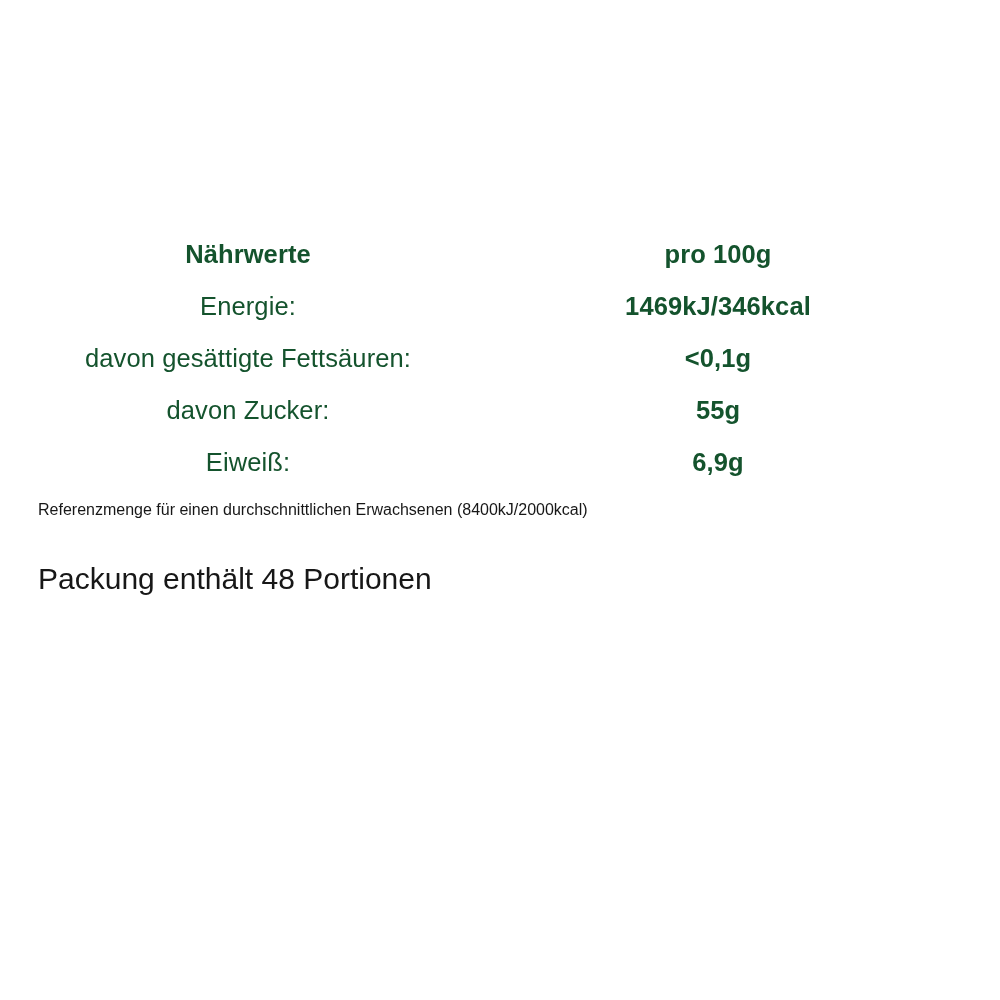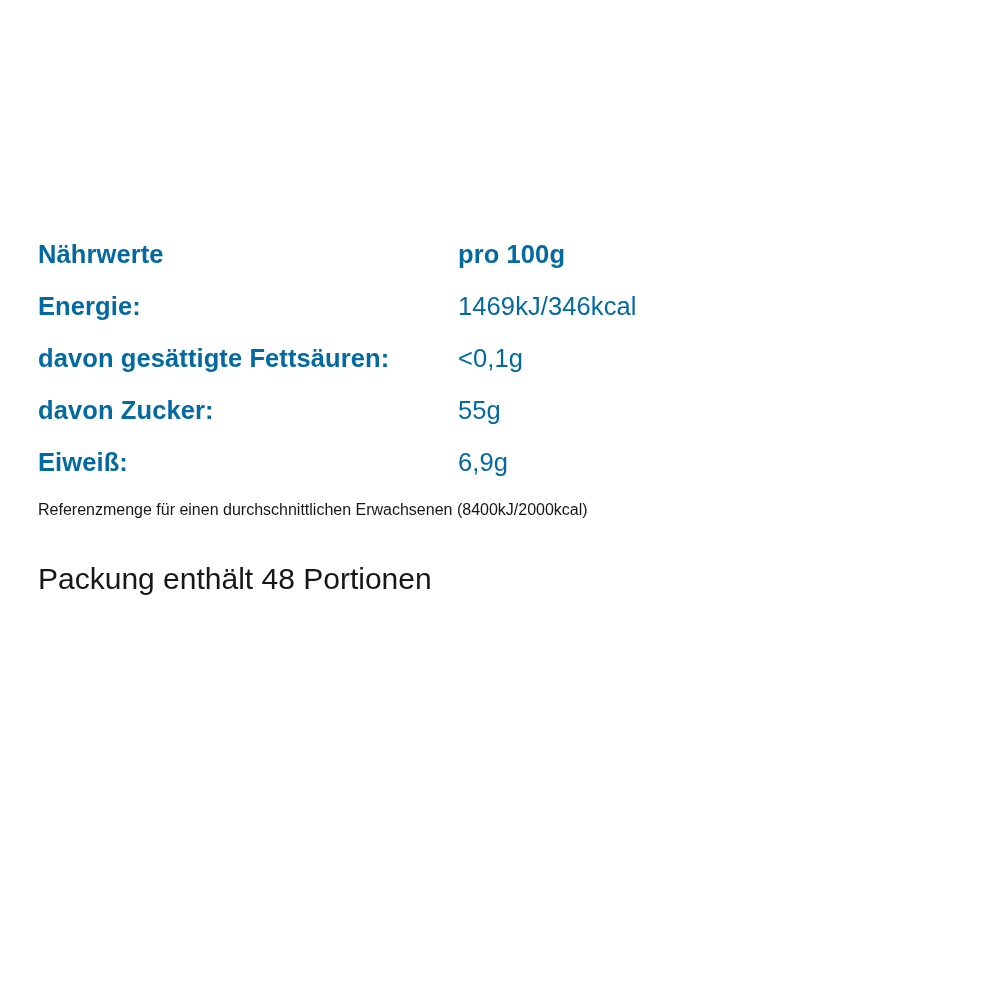--- a/index.html
+++ b/index.html
@@ -25,40 +25,41 @@
     border-collapse: collapse;
   }
   .nutrition-table tr {
     height: 52px;
   }
   .nutrition-table td {
     vertical-align: middle;
     padding: 0;
     font-size: 25.5px;
     letter-spacing: 0.1px;
-    color: #0369a1;
+    color: #14532d;
     white-space: nowrap;
+    text-align: center;
   }
   .col-label {
     width: 420px;
     padding-right: 10px;
   }
   .col-value {
     width: 520px;
     margin-left: 46px;
   }
   .head-row td {
     font-weight: bold;
     font-size: 25.5px;
   }
   .row-label {
-    font-weight: bold;
+    font-weight: normal;
   }
   .row-value {
-    font-weight: normal;
+    font-weight: bold;
   }
   .footnote {
     margin-top: 12px;
     font-size: 16px;
     color: #171717;
     line-height: 1.25;
     white-space: nowrap;
   }
   .portions {
     margin-top: 42px;

